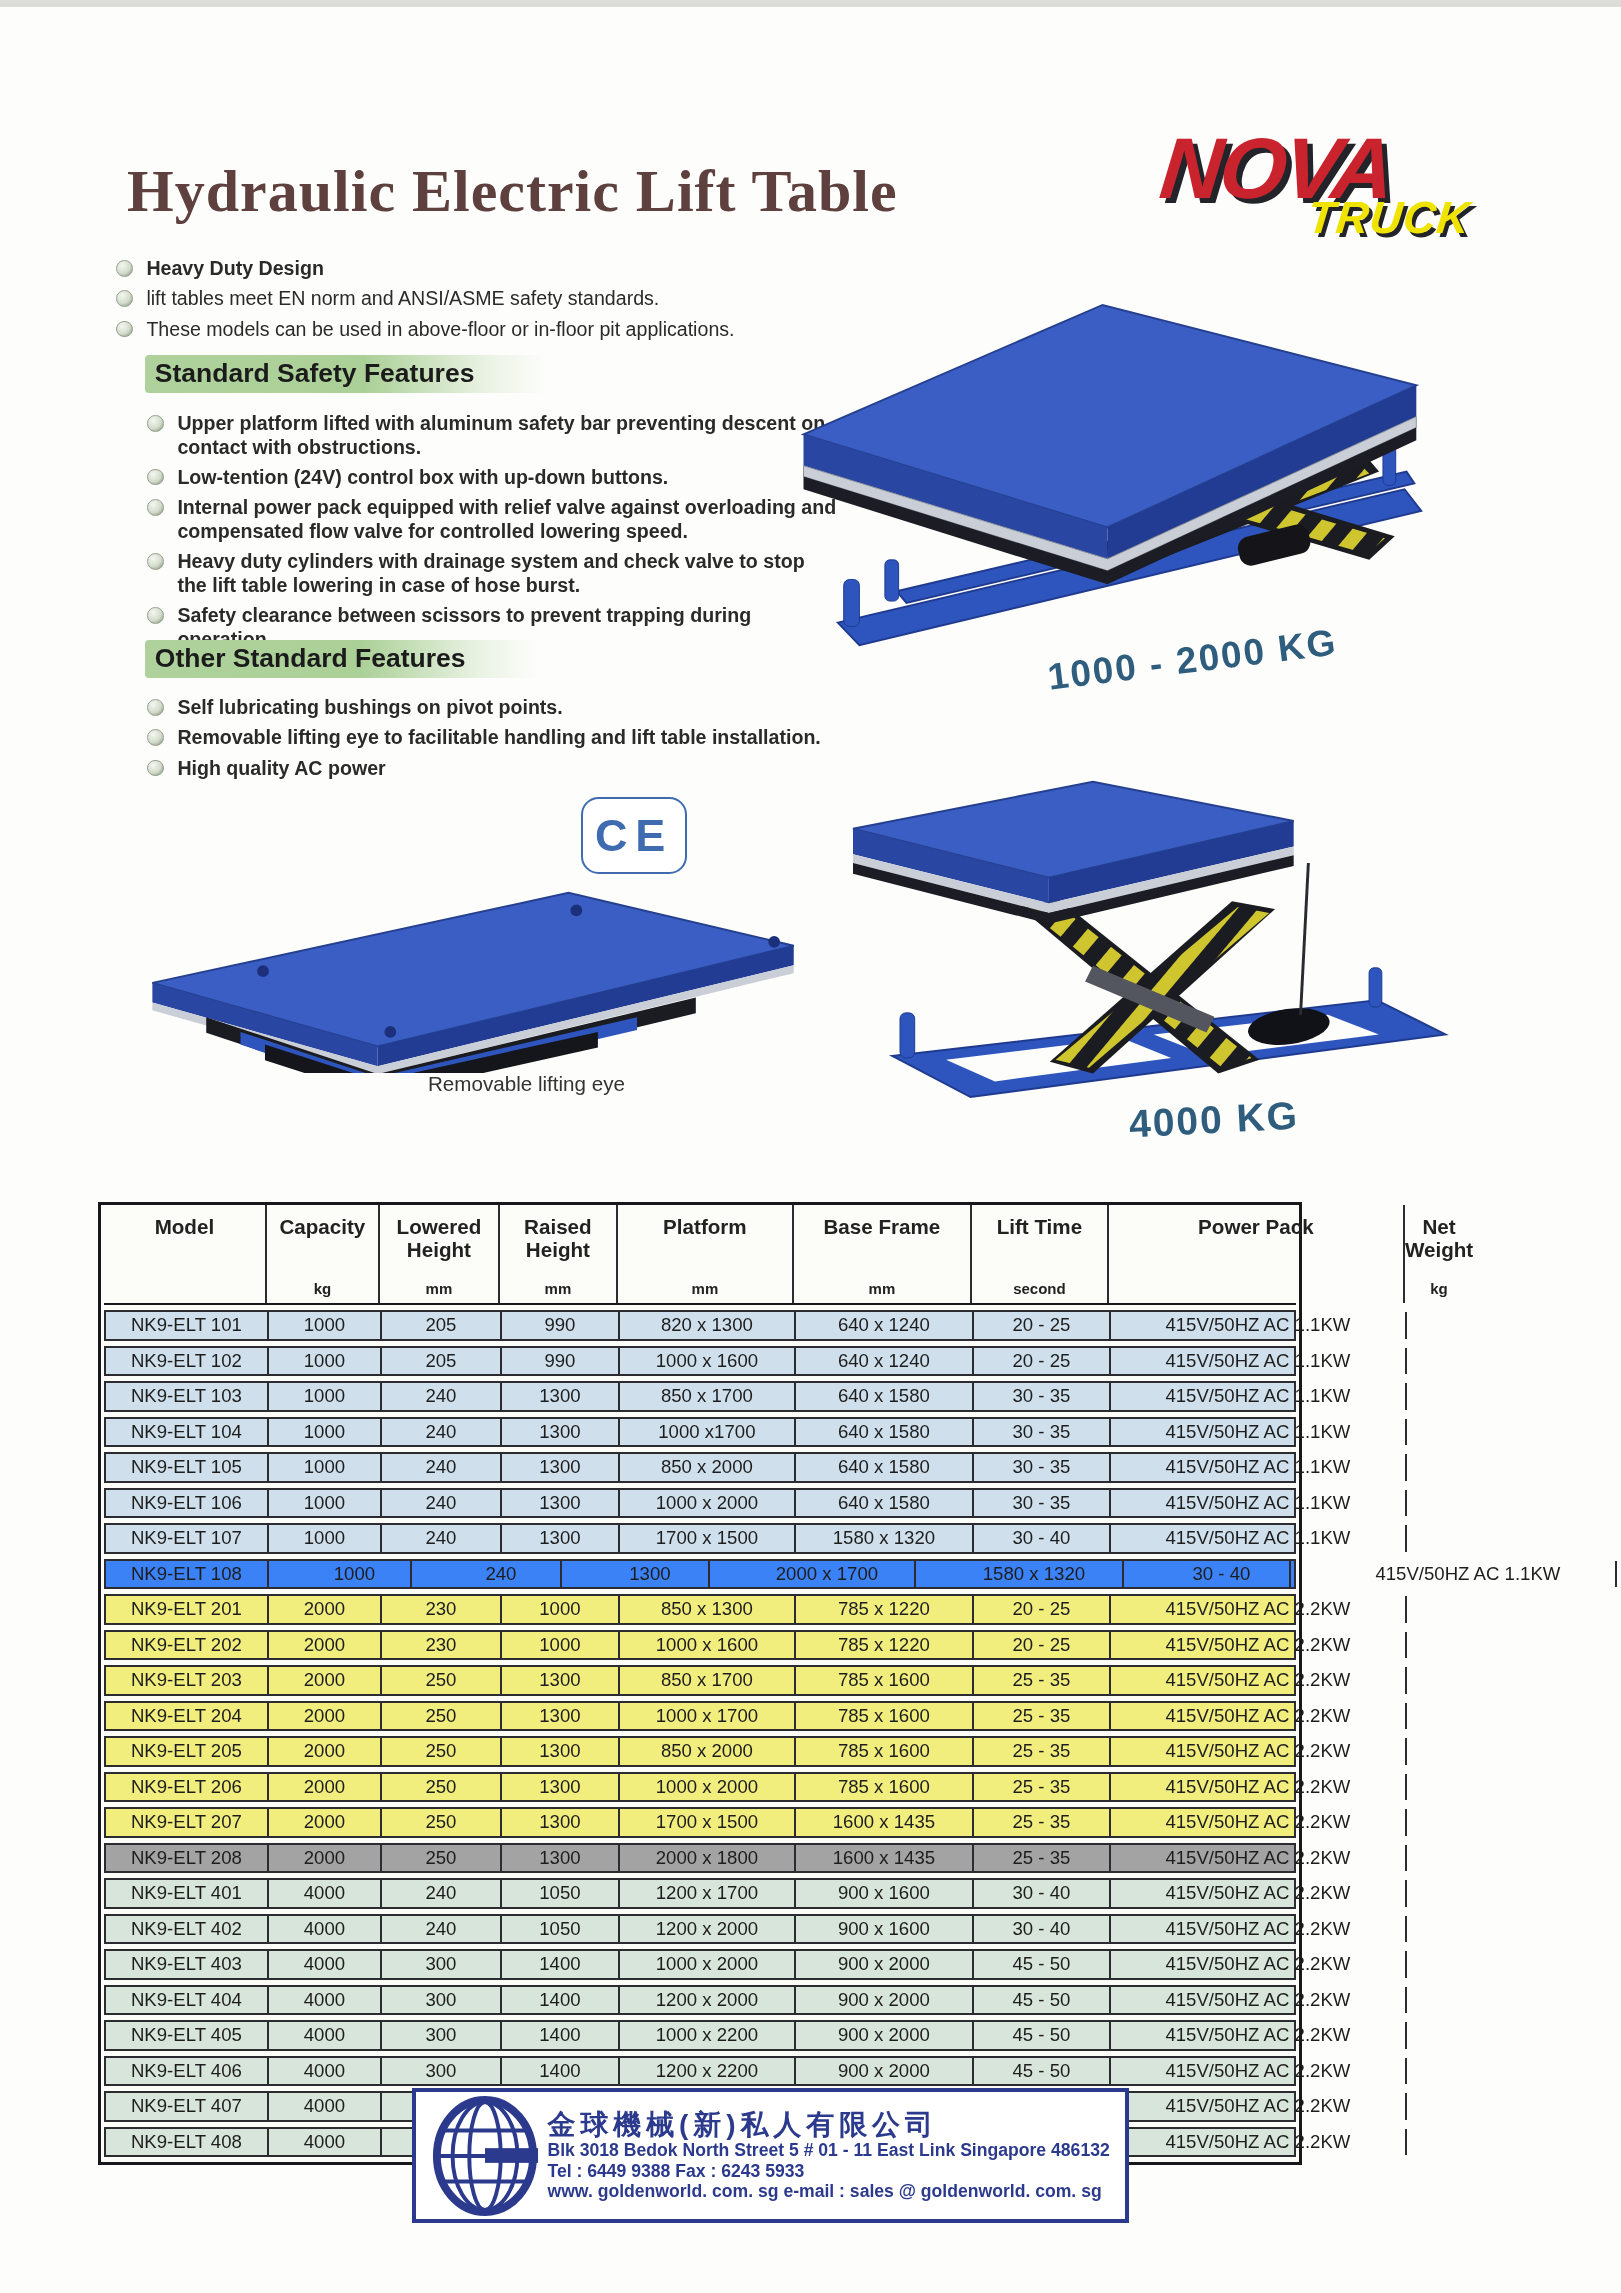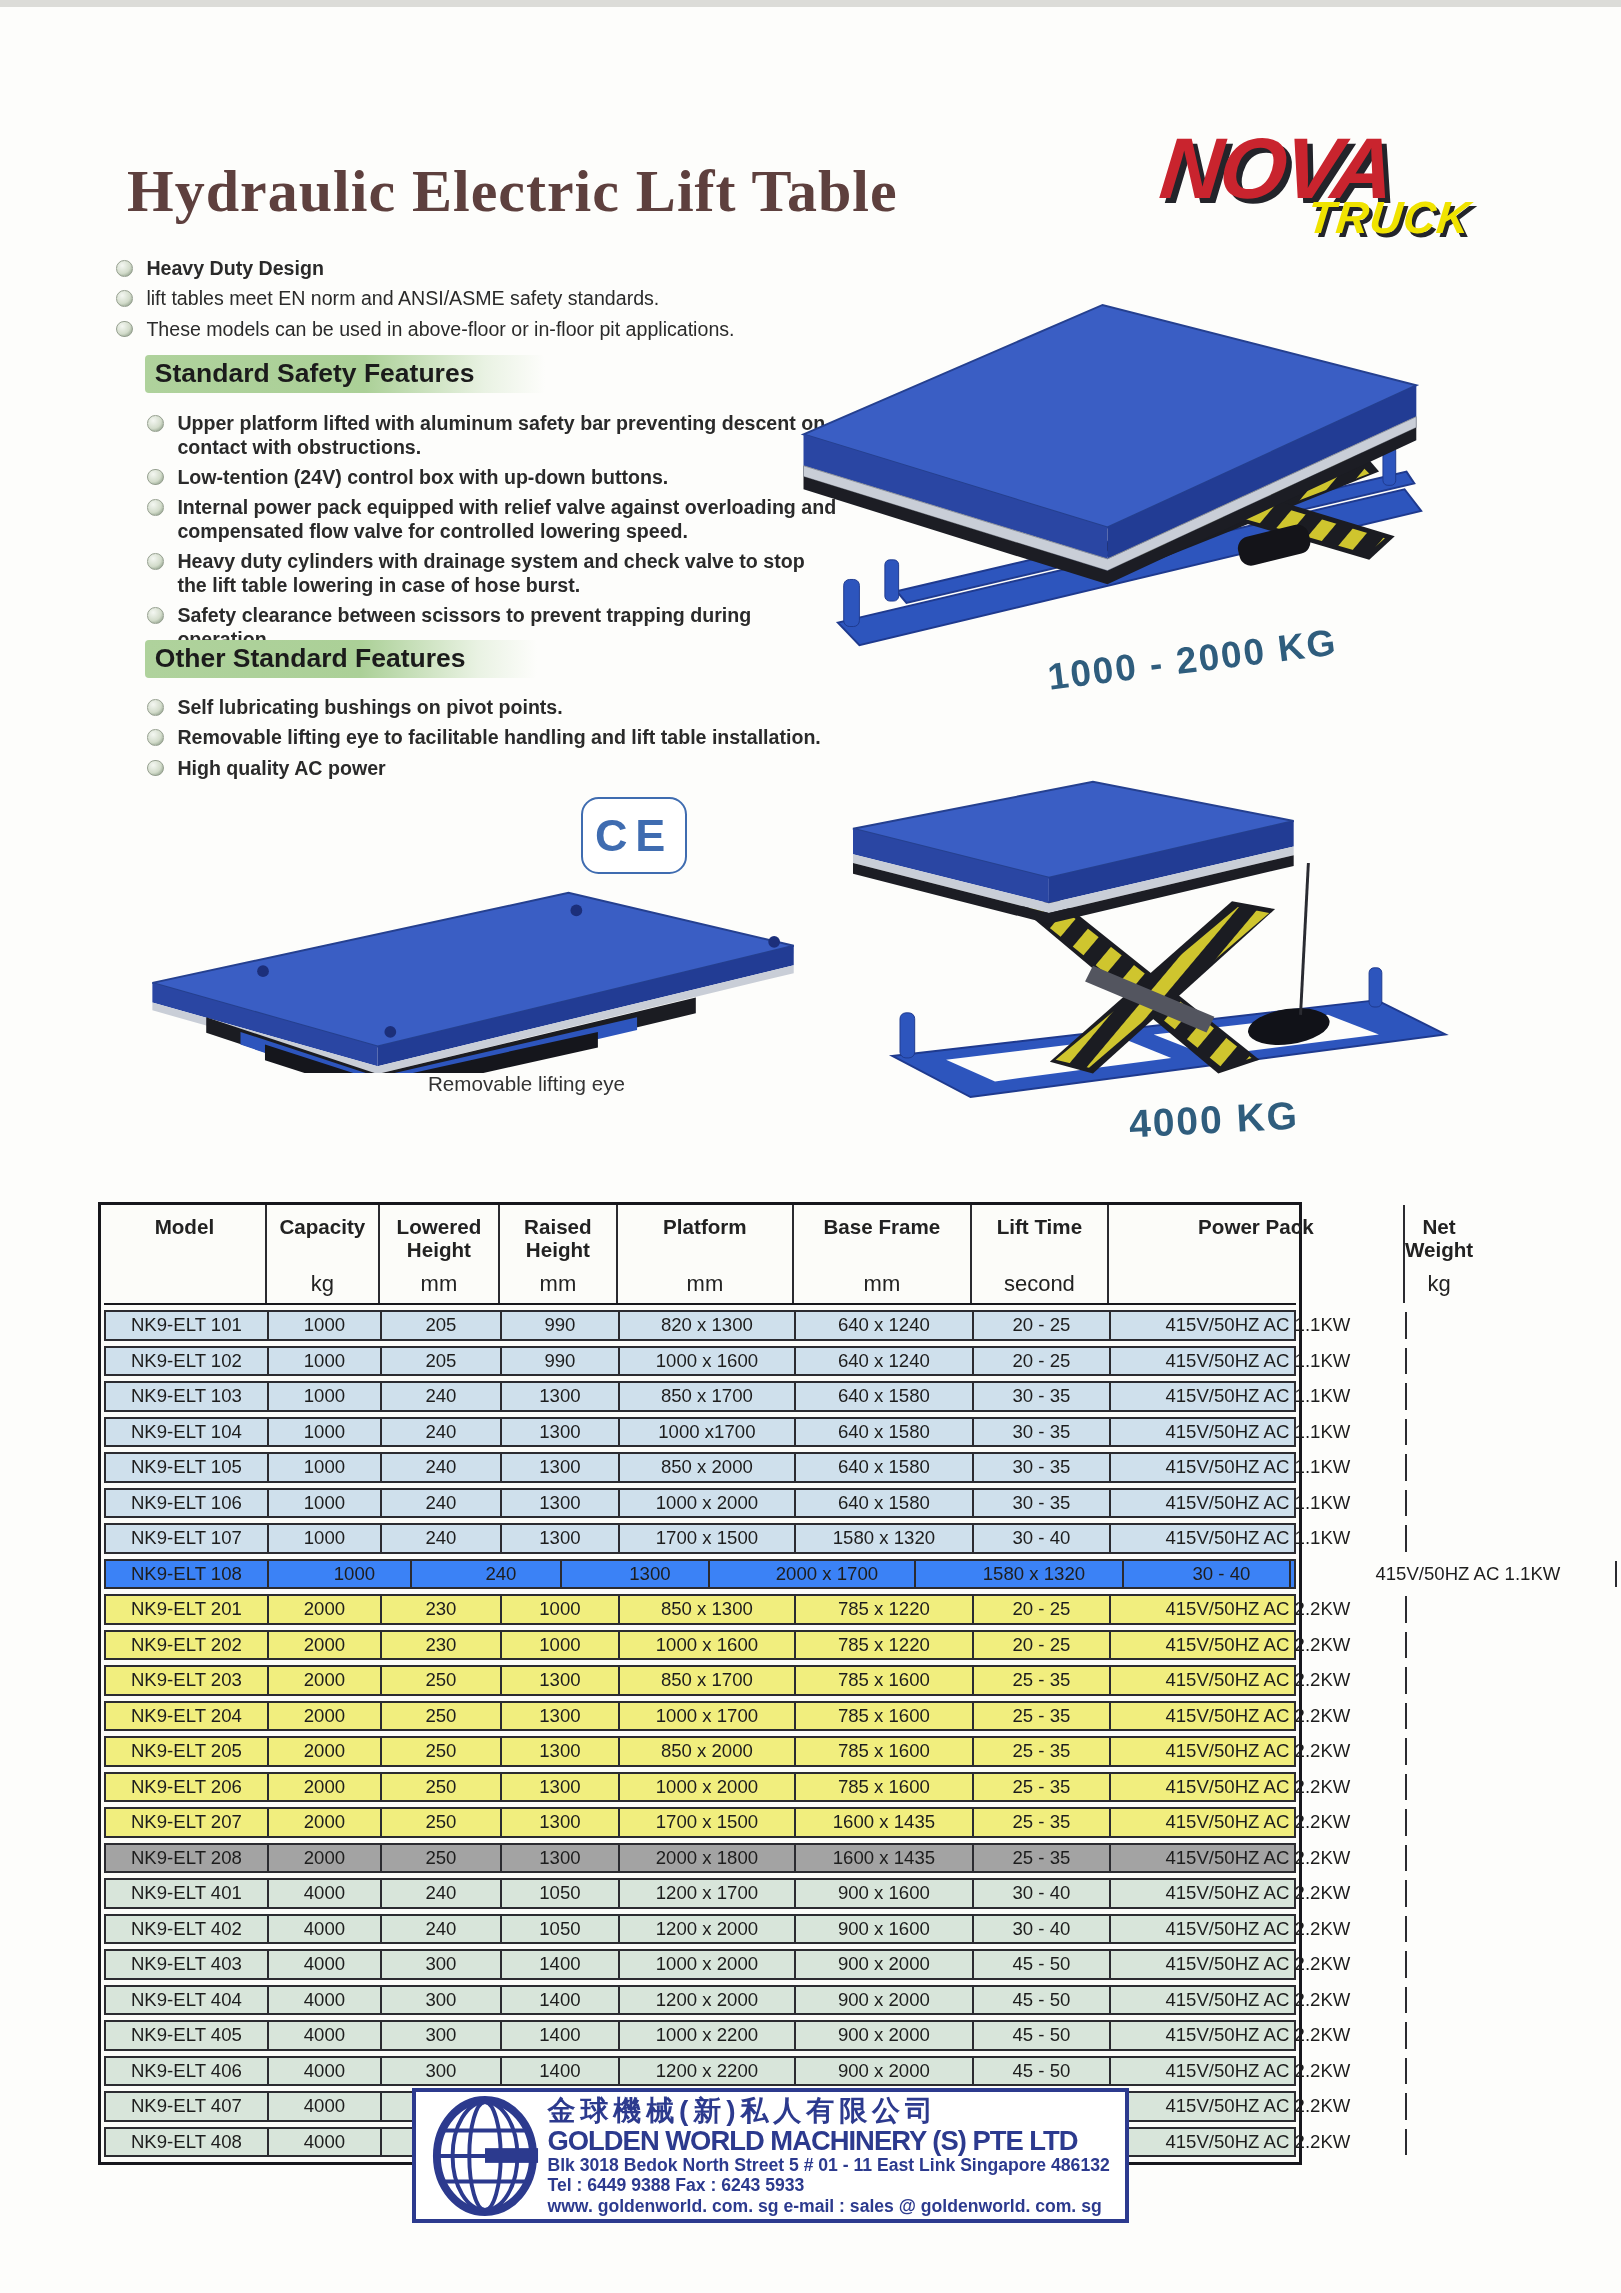--- a/index.html
+++ b/index.html
@@ -46,21 +46,21 @@
   .art{position:absolute;}
 
   
   #spec-table{position:absolute;left:98px;top:1202px;width:1204px;box-sizing:border-box;
               border:3.9px solid #17171c;background:#fcfcf9;padding:0 2.9px 4.9px 2.9px;}
   .tgrid{display:grid;grid-template-columns:163px 113px 120px 118px 176px 178px 137px 296px 1fr;}
   #spec-table .thead{border-bottom:2.9px solid #17171c;min-height:98px;}
   .th{position:relative;text-align:center;padding-top:9.8px;border-right:2px solid #2b2b30;}
   .th:last-child{border-right:none;}
   .th-label{font-weight:bold;font-size:20.6px;line-height:23.5px;}
-  .th-unit{position:absolute;bottom:5.9px;left:0;right:0;font-weight:normal;font-size:22px;}
+  .th-unit{position:absolute;bottom:5.9px;left:0;right:0;font-weight:bold;font-size:15px;}
   .tr{height:26.5px;line-height:26.5px;border:2px solid #2b2b30;margin-top:5px;}
   .td{text-align:center;font-size:18.6px;color:#1d1d1d;border-right:2px solid #2b2b30;overflow:hidden;white-space:nowrap;}
   .td:last-child{border-right:none;}
 
   
   #footer{position:absolute;left:412px;top:2088px;width:717px;height:135px;box-sizing:border-box;
           border:4.9px solid #2c3a8e;background:#fff;display:flex;align-items:center;gap:7.8px;padding:3.9px 13.7px;}
   #footer .ftext{flex:1;text-align:left;color:#2c3a8e;}
   .f-cn{font-size:28px;font-weight:bold;letter-spacing:4.9px;line-height:31px;}
   .f-en{font-size:27.4px;font-weight:bold;letter-spacing:-1px;line-height:29px;}
@@ -516,20 +516,19 @@
       <ellipse cx="56" cy="62" rx="49" ry="57" fill="none" stroke="#2c3a8e" stroke-width="8"></ellipse>
       <ellipse cx="56" cy="62" rx="33" ry="55" fill="none" stroke="#2c3a8e" stroke-width="4"></ellipse>
       <ellipse cx="56" cy="62" rx="16" ry="55" fill="none" stroke="#2c3a8e" stroke-width="4"></ellipse>
       <line x1="10" y1="36" x2="102" y2="36" stroke="#2c3a8e" stroke-width="4"></line>
       <line x1="6" y1="62" x2="106" y2="62" stroke="#2c3a8e" stroke-width="4"></line>
       <line x1="10" y1="88" x2="102" y2="88" stroke="#2c3a8e" stroke-width="4"></line>
       <rect x="56" y="54" width="54" height="15" fill="#2c3a8e"></rect>
     </svg>
     <div class="ftext">
       <div class="f-cn">金球機械(新)私人有限公司</div>
-      <div class="f-en">GOLDEN WORLD MACHINERY (S) PTE LTD</div>
       <div class="f-sm">Blk 3018 Bedok North Street 5  # 01 - 11 East Link Singapore 486132</div>
       <div class="f-sm">Tel : 6449 9388    Fax : 6243 5933</div>
       <div class="f-sm">www. goldenworld. com. sg        e-mail : sales @ goldenworld. com. sg</div>
     </div>
   </div>
 </div>
 
 
 </body></html>

